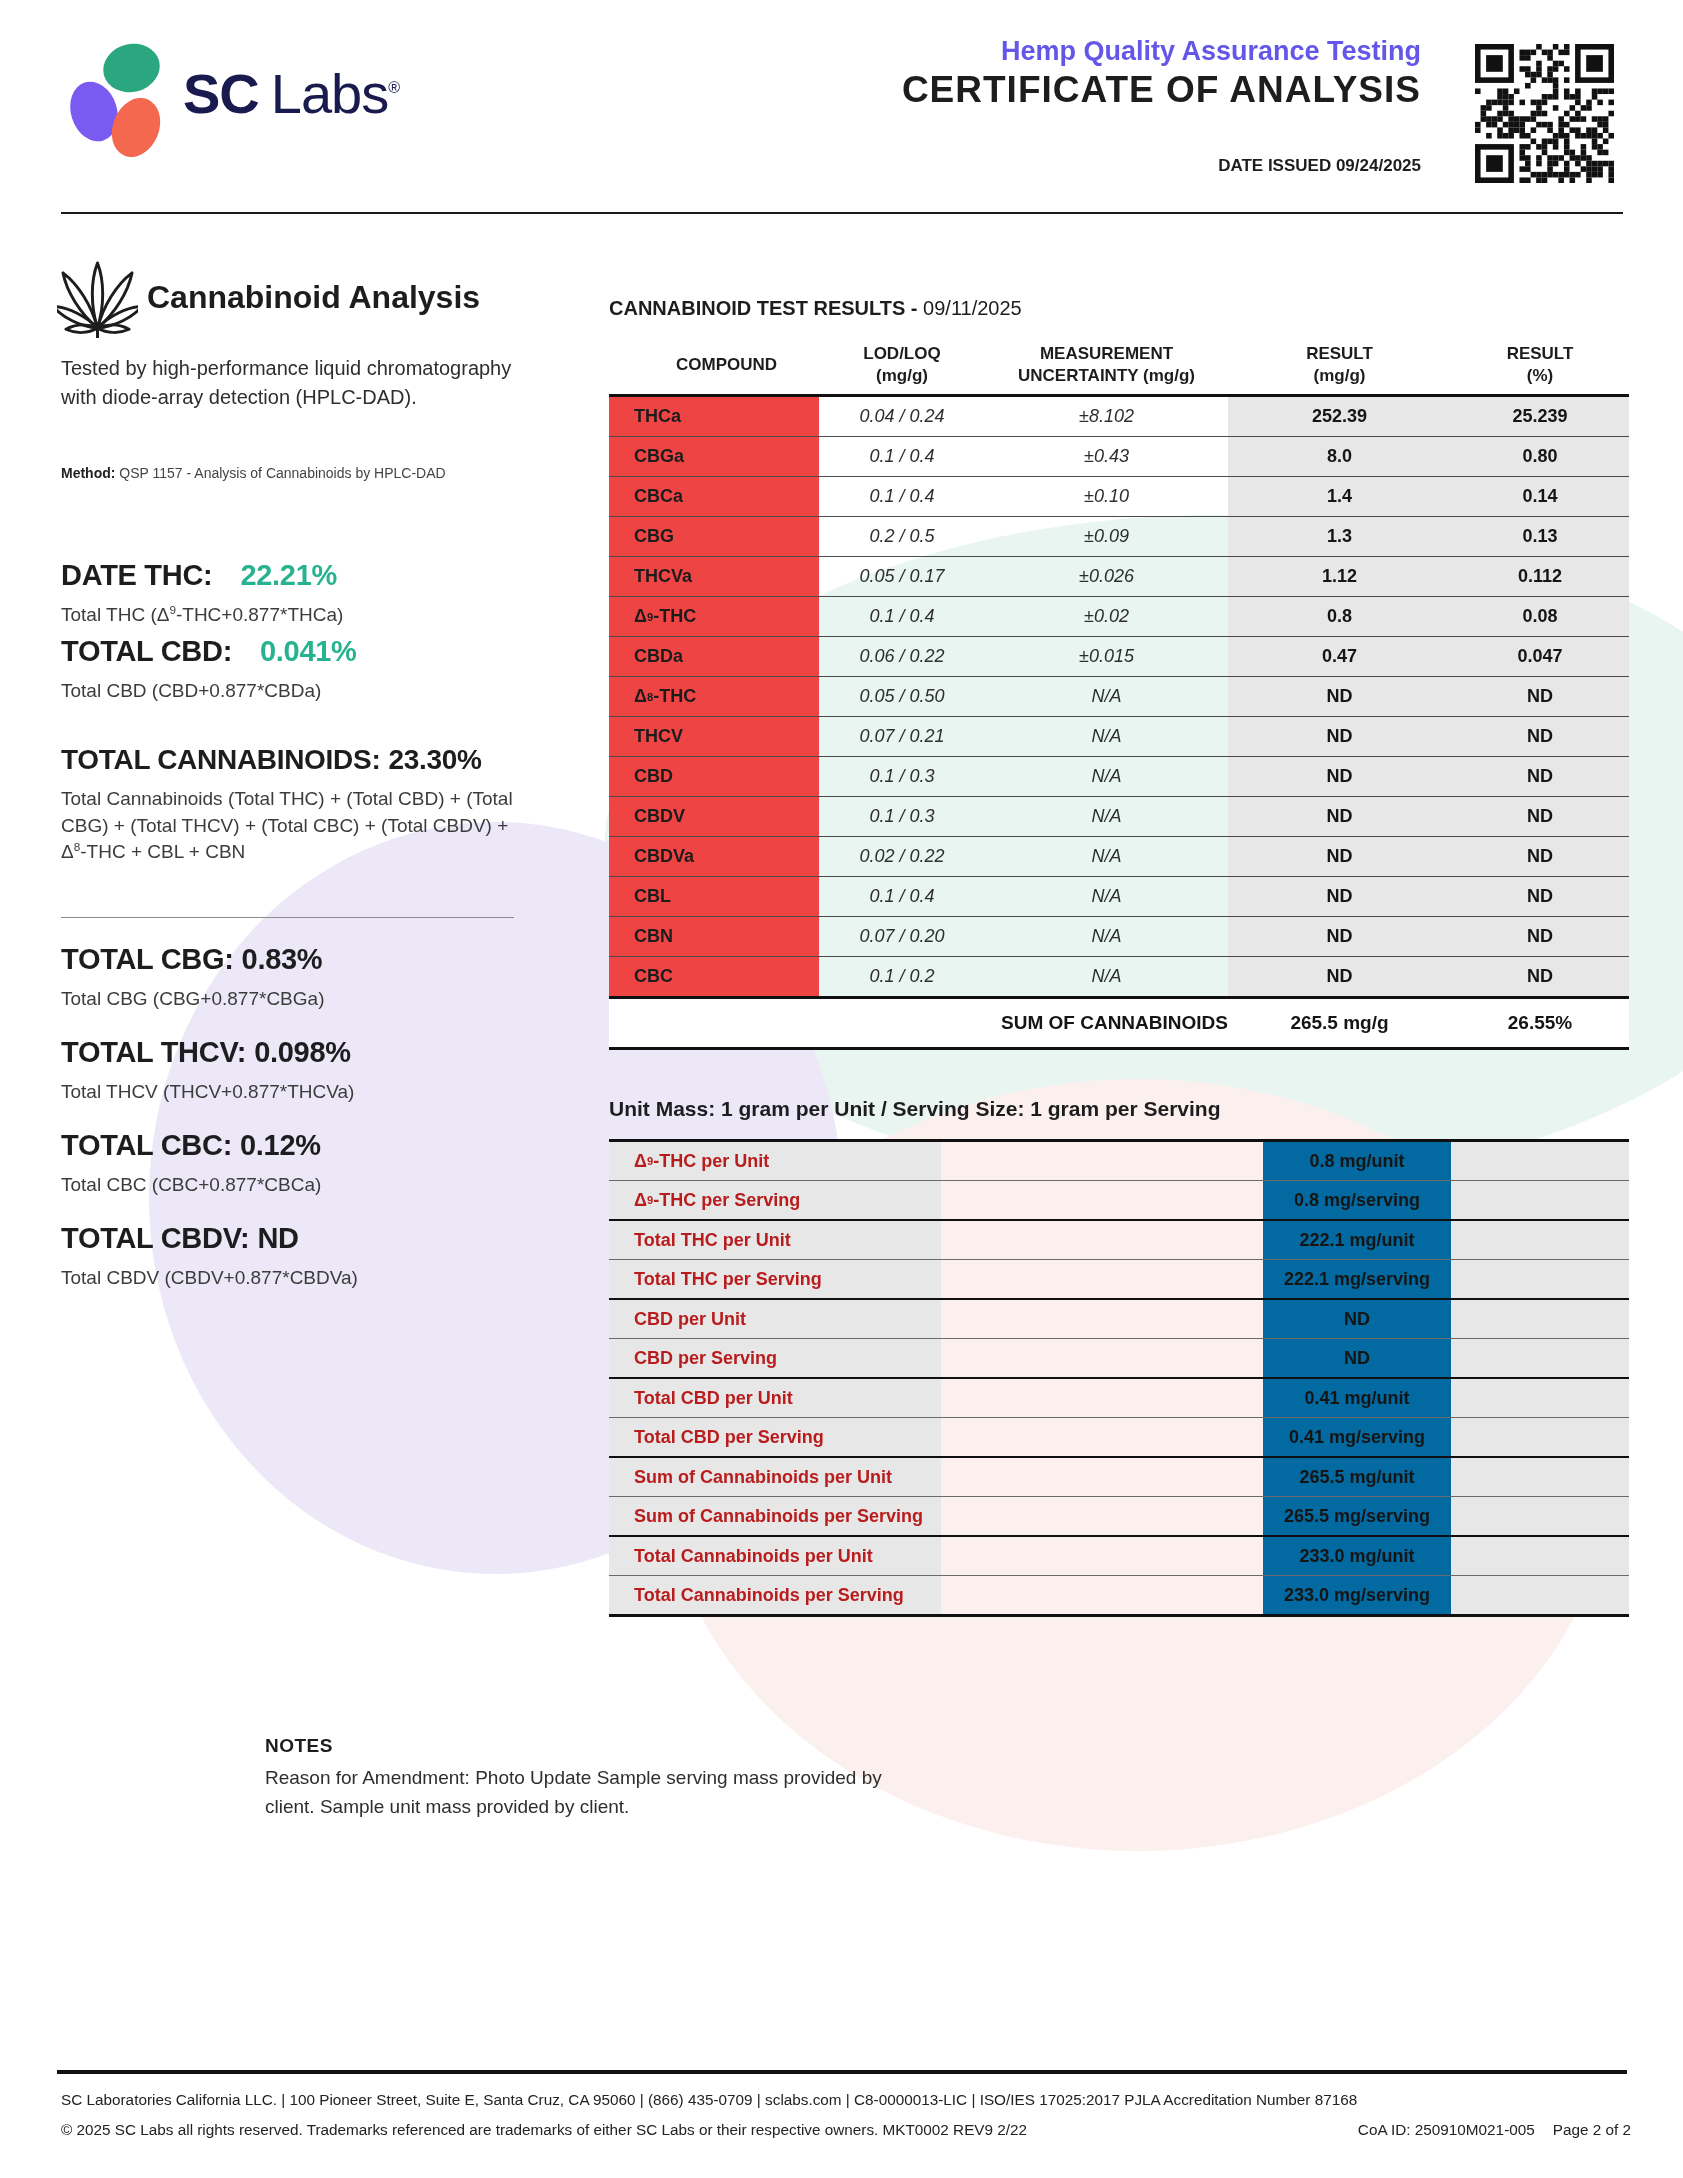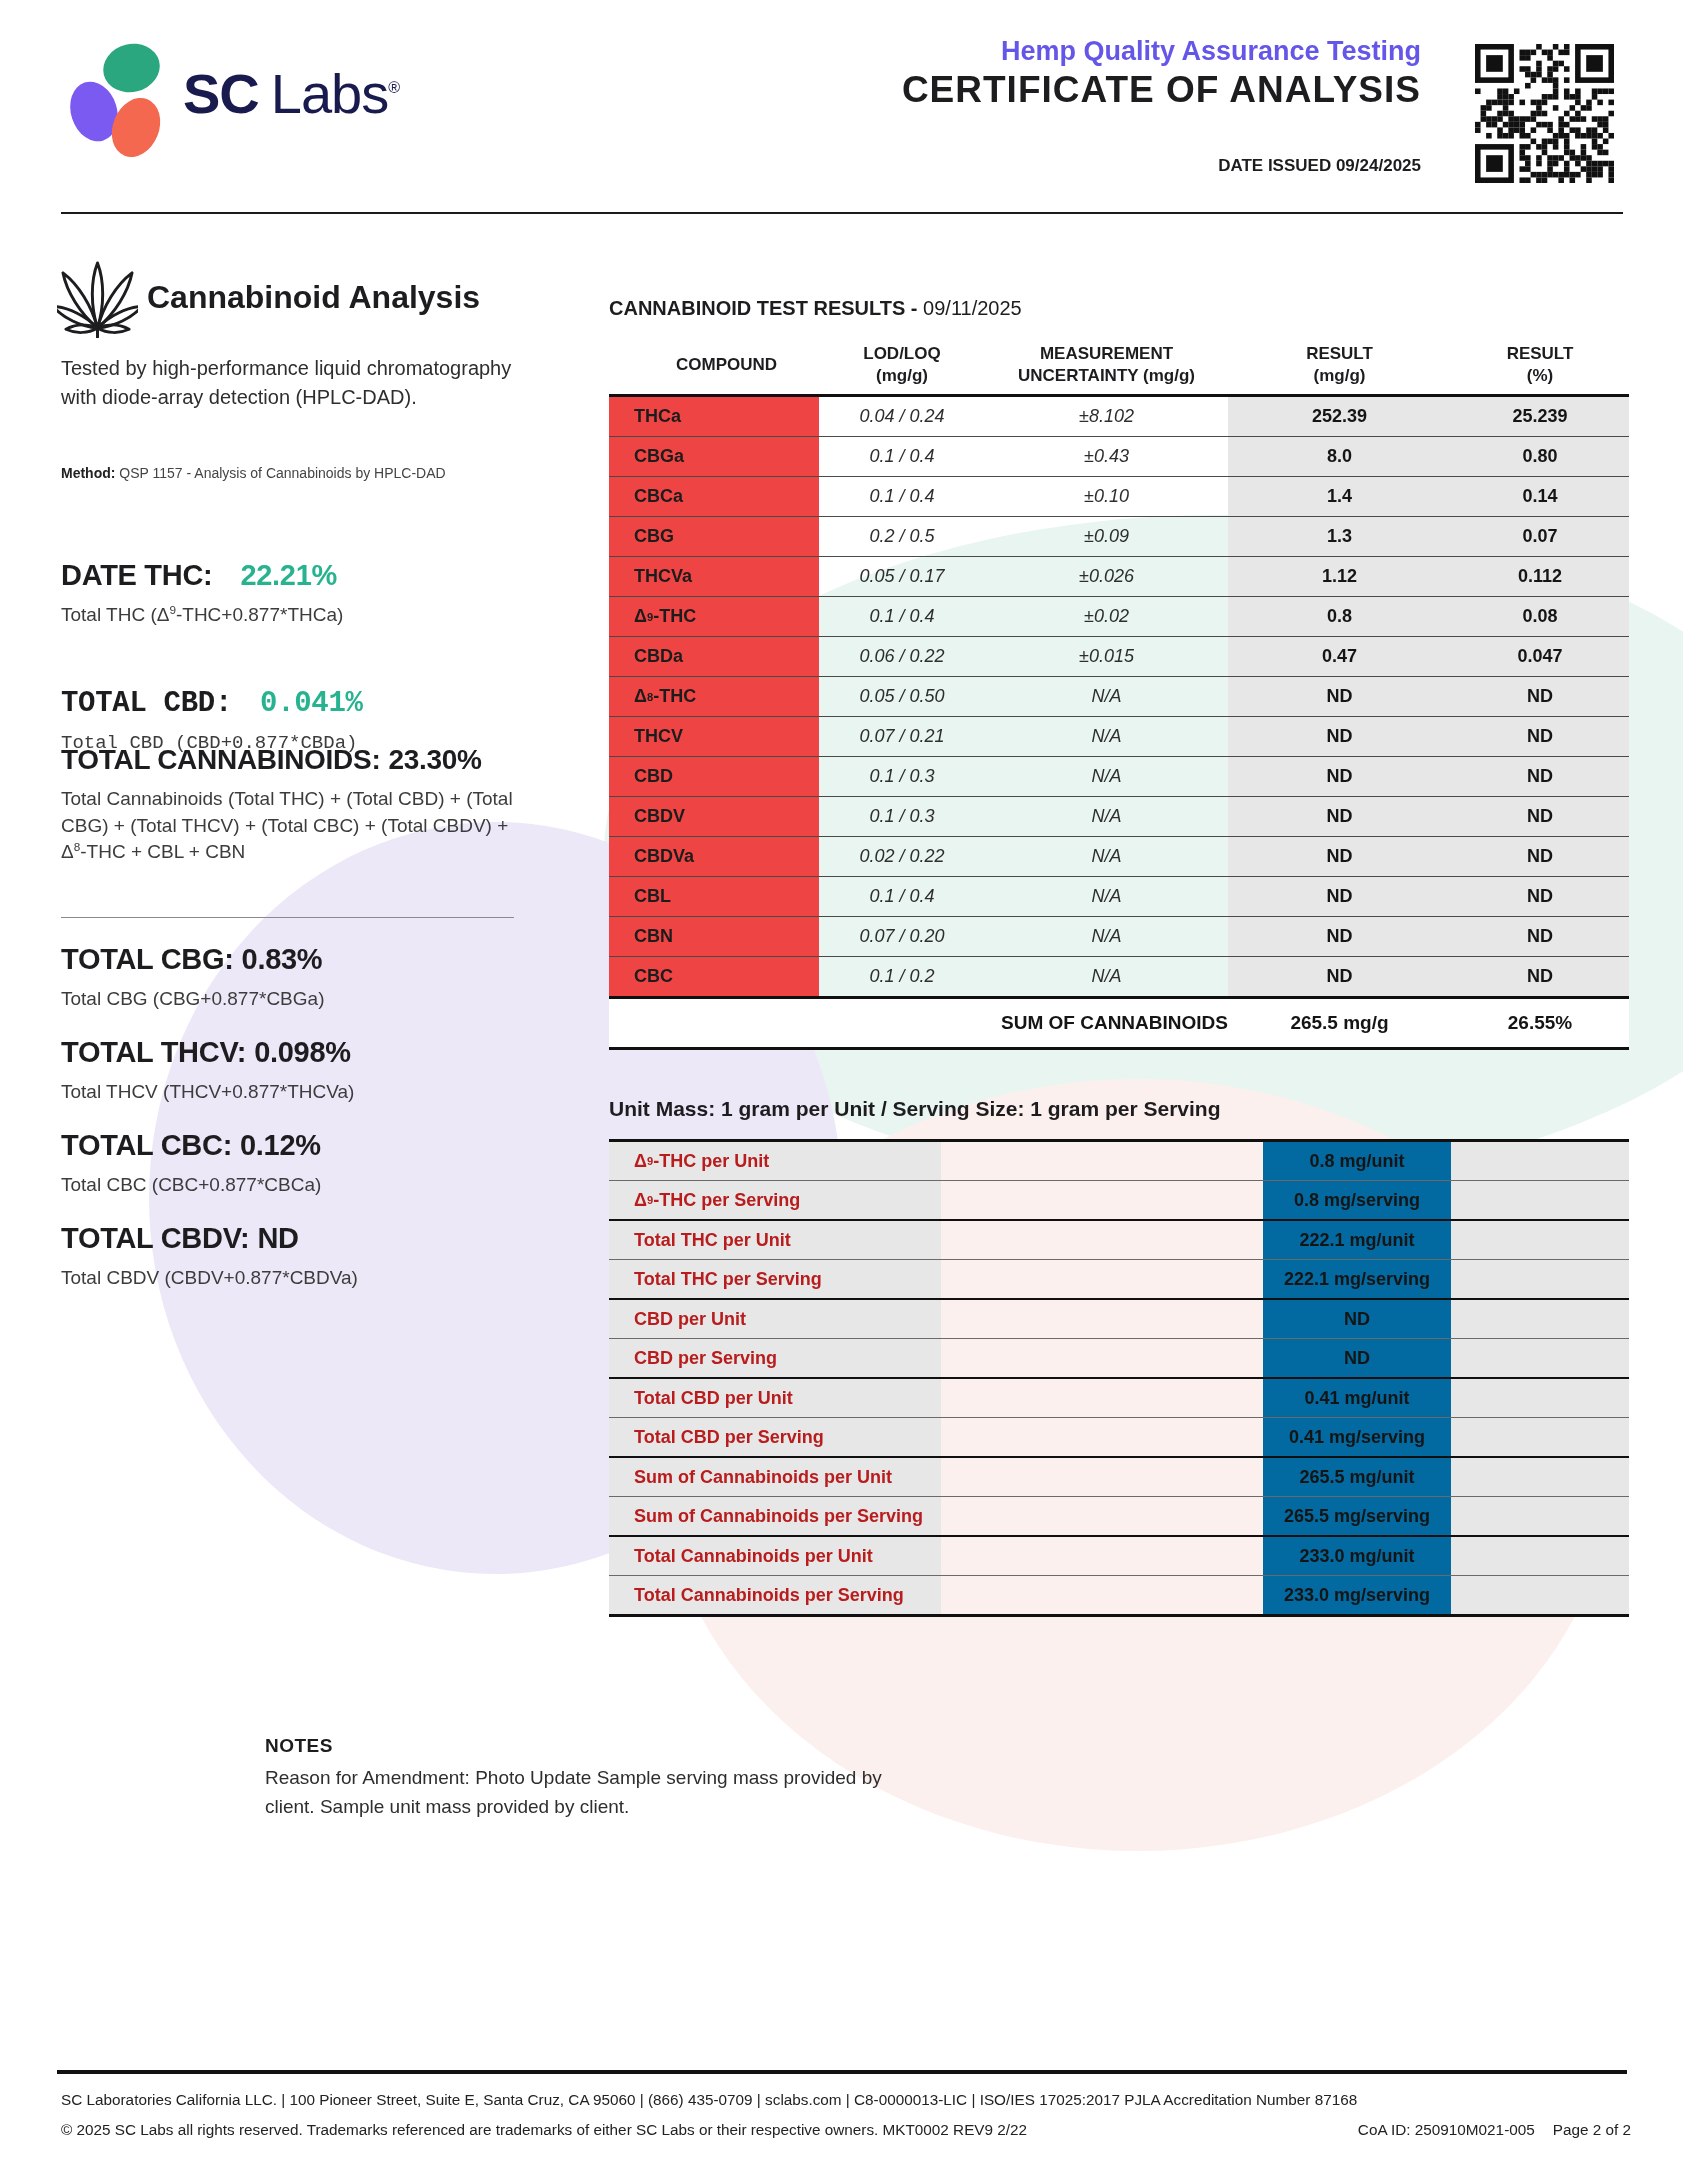--- a/index.html
+++ b/index.html
@@ -356,21 +356,21 @@
       </svg>
     </div>
     <div id="ca-title">Cannabinoid Analysis</div>
     <div id="ca-desc">Tested by high-performance liquid chromatography with diode-array detection (HPLC-DAD).</div>
     <div id="method-line"><span class="b">Method:</span> <span>QSP 1157 - Analysis of Cannabinoids by HPLC-DAD</span></div>
 
     <div class="total-block" style="top:559px;">
       <div class="total-h"><span>DATE THC:</span><span class="val teal">22.21%</span></div>
       <div class="total-f">Total THC (Δ<sup>9</sup>-THC+0.877*THCa)</div>
     </div>
-    <div class="total-block" style="top:687px;font-family:Liberation Mono, monospace;">
+    <div class="total-block" style="top:635px;">
       <div class="total-h"><span>TOTAL CBD:</span><span class="val teal">0.041%</span></div>
       <div class="total-f">Total CBD (CBD+0.877*CBDa)</div>
     </div>
     <div class="total-block" style="top:744px;">
       <div class="total-h" style="font-size:28px;"><span>TOTAL CANNABINOIDS:</span><span class="val dark">23.30%</span></div>
       <div class="total-f" style="width:475px;">Total Cannabinoids (Total THC) + (Total CBD) + (Total CBG) + (Total THCV) + (Total CBC) + (Total CBDV) + Δ<sup>8</sup>-THC + CBL + CBN</div>
     </div>
 
     <div id="left-sep"></div>
 
@@ -427,21 +427,21 @@
             <div class="tcell c-lod">0.1 / 0.4</div>
             <div class="tcell c-unc">±0.10</div>
             <div class="tcell c-mg">1.4</div>
             <div class="tcell c-pct">0.14</div>
           </div>
           <div class="trow">
             <div class="tcell c-compound">CBG</div>
             <div class="tcell c-lod">0.2 / 0.5</div>
             <div class="tcell c-unc">±0.09</div>
             <div class="tcell c-mg">1.3</div>
-            <div class="tcell c-pct">0.07</div>
+            <div class="tcell c-pct">0.13</div>
           </div>
           <div class="trow">
             <div class="tcell c-compound">THCVa</div>
             <div class="tcell c-lod">0.05 / 0.17</div>
             <div class="tcell c-unc">±0.026</div>
             <div class="tcell c-mg">1.12</div>
             <div class="tcell c-pct">0.112</div>
           </div>
           <div class="trow">
             <div class="tcell c-compound">Δ<sup>9</sup>-THC</div>

